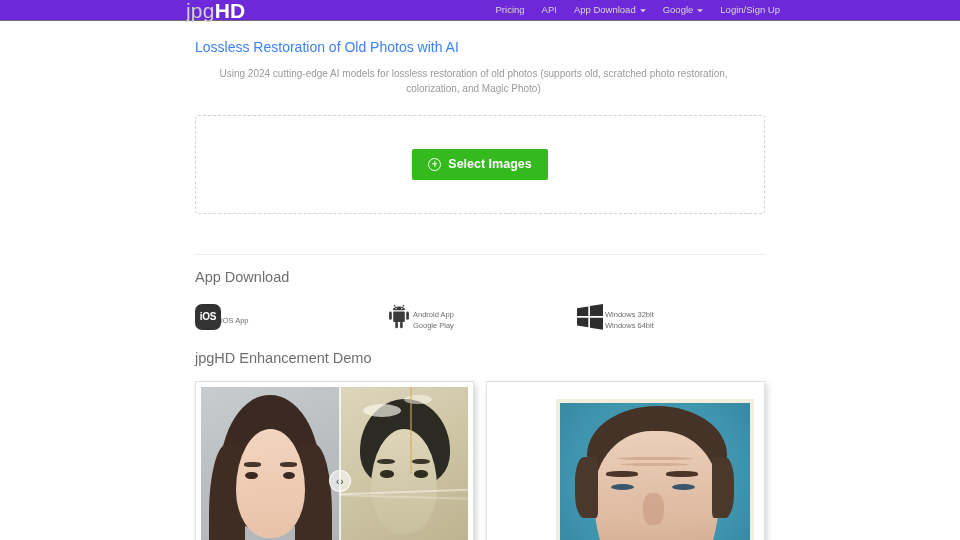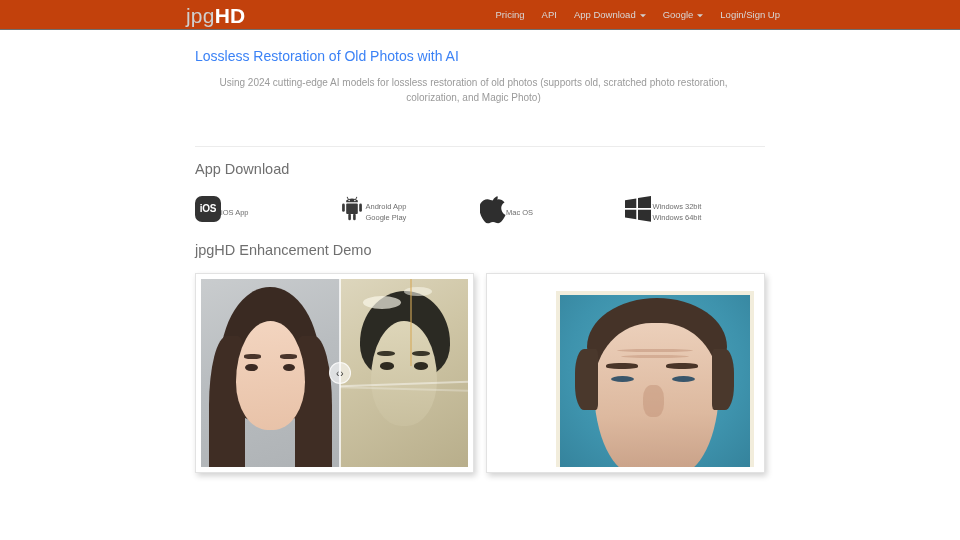--- a/index.html
+++ b/index.html
@@ -7,22 +7,22 @@
   body {
     width: 960px; height: 540px;
     background: #ffffff;
     font-family: "Liberation Sans", sans-serif;
     overflow: hidden;
     position: relative;
   }
 
   
   .header {
-    height: 30px;
-    background: #c2410c;
+    height: 21px;
+    background: #6d28d9;
     border-bottom: 1px solid #6e6e6e;
     display: flex;
     align-items: center;
     position: relative;
   }
   .logo {
     position: absolute;
     left: 186px;
     top: 50%;
     transform: translateY(-50%);
@@ -280,20 +280,26 @@
       <span>Login/Sign Up</span>
     </span>
   </nav>
 </div>
 
 <div class="container">
 
   <h1 class="hero-title">Lossless Restoration of Old Photos with AI</h1>
   <p class="hero-sub">Using 2024 cutting-edge AI models for lossless restoration of old photos (supports old, scratched photo restoration, colorization, and Magic Photo)</p>
 
+  <div class="dropzone">
+    <button class="select-btn">
+      <span class="plus-circle"></span>
+      <span>Select Images</span>
+    </button>
+  </div>
 
   <div class="divider"></div>
 
   <h2 class="section-title">App Download</h2>
 
   <div class="apps">
 
     <div class="app-item">
       <div class="app-icon">
         <div class="ios-badge">iOS</div>
@@ -319,33 +325,20 @@
             <rect x="17.8" y="2.6" width="0.9" height="3.1" rx="0.45" transform="rotate(28 18.25 4.15)"></rect>
           </g>
         </svg>
       </div>
       <div class="app-label">
         <div>Android App</div>
         <div>Google Play</div>
       </div>
     </div>
 
-    <div class="app-item">
-      <div class="app-icon">
-        <svg width="26" height="30" viewBox="0 0 26 30" aria-hidden="true">
-          <g fill="#2e2e2e">
-            <path d="M17.6 2.2 C16.2 2.5 14.6 3.5 13.7 4.8 C12.9 5.9 12.4 7.4 12.6 8.8 C14.1 8.9 15.7 8 16.6 6.7 C17.5 5.5 18 4 17.6 2.2 Z"></path>
-            <path d="M21.3 21.1 C20.6 22.7 20.2 23.4 19.3 24.8 C18 26.8 16.2 29.2 14 29.2 C12 29.2 11.5 27.9 8.8 27.9 C6.2 27.9 5.6 29.2 3.6 29.3 C1.4 29.4 -0.3 26.7 -1.6 24.7 C-5.2 19.1 -5.6 12.6 -3.4 9.1 C-1.8 6.6 0.7 5.2 3.1 5.2 C5.5 5.2 7.1 6.5 8.8 6.5 C10.5 6.5 11.5 5.2 14.3 5.2 C16.5 5.2 18.8 6.4 20.3 8.4 C15.4 11.1 16.2 18.1 21.3 21.1 Z" transform="translate(4.2,0)"></path>
-          </g>
-        </svg>
-      </div>
-      <div class="app-label">
-        <div>Mac OS</div>
-      </div>
-    </div>
 
     <div class="app-item">
       <div class="app-icon">
         <svg width="30" height="28" viewBox="0 0 30 28" aria-hidden="true">
           <g fill="#2e2e2e">
             <polygon points="2.0,5.2 13.3,3.4 13.3,13.1 2.0,13.1"></polygon>
             <polygon points="15.0,3.1 28.0,1.0 28.0,13.1 15.0,13.1"></polygon>
             <polygon points="2.0,14.7 13.3,14.7 13.3,24.3 2.0,22.6"></polygon>
             <polygon points="15.0,14.7 28.0,14.7 28.0,26.8 15.0,24.7"></polygon>
           </g>

